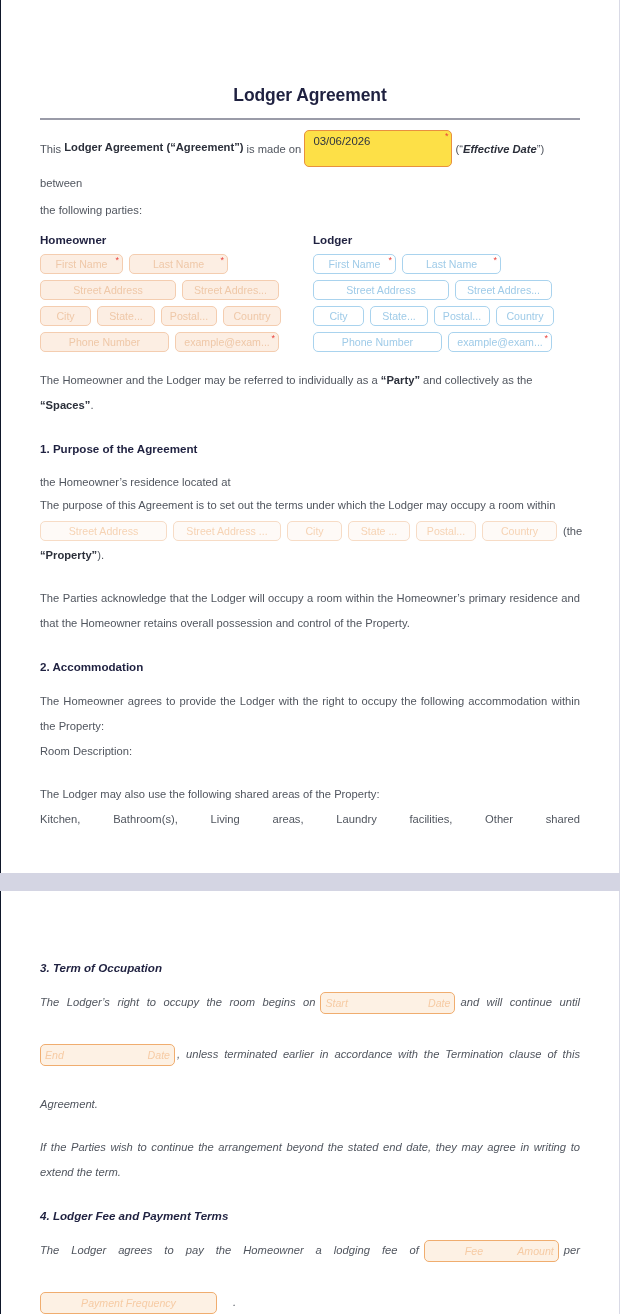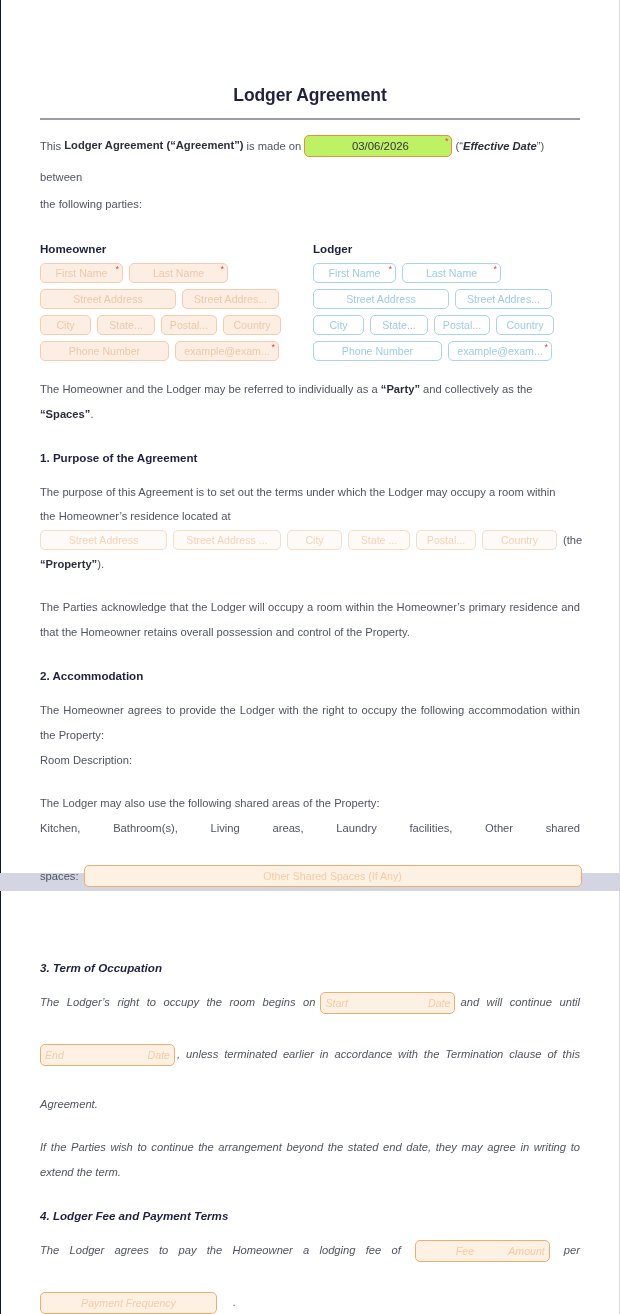--- a/index.html
+++ b/index.html
@@ -124,33 +124,33 @@
   .fld .req {
     color: #e8413c;
     font-size: 9px;
     position: absolute;
     right: 3px;
     top: 0px;
     line-height: 11px;
   }
   .fld.valued {
     border: 1px solid #e8903f;
-    background: #bef264;
+    background: #fde047;
     color: #2f3440;
-    text-align: center;
+    text-align: left;
     padding-left: 8px;
     font-size: 11.4px;
-    height: 22px;
+    height: 37px;
     line-height: 20px;
   }
 
   .row { white-space: nowrap; margin-bottom: 6px; font-size: 0; }
   .row .fld { margin-right: 6px; }
 
-  .party-col-wrap { display: flex; gap: 0; margin-top: 15px; }
+  .party-col-wrap { display: flex; gap: 0; }
   .party-col { width: 270px; }
   .party-col.right { margin-left: 6px; }
   .party-label {
     font-size: 11.6px;
     font-weight: bold;
     color: #1f2140;
     margin-bottom: 7px;
     line-height: 14px;
   }
 
@@ -239,22 +239,22 @@
     <p class="body-text nojust">
       <span class="bi">“Spaces”</span><span>.</span>
     </p>
 
     <div class="spacer-md"></div>
 
     <h2 class="section-head">1. Purpose of the Agreement</h2>
 
     <div class="spacer-sm"></div>
 
+    <p class="body-text nojust" style="line-height:22px;">the Homeowner’s residence located at</p>
     <p class="body-text nojust">The purpose of this Agreement is to set out the terms under which the Lodger may occupy a room within</p>
-    <p class="body-text nojust" style="line-height:22px;">the Homeowner’s residence located at</p>
 
     <div class="row" style="margin-top:3px;margin-bottom:2px;">
       <span class="fld orange-light" style="width:127px;">Street Address</span><span class="fld orange-light" style="width:108px;">Street Address ...</span><span class="fld orange-light" style="width:55px;">City</span><span class="fld orange-light" style="width:62px;">State ...</span><span class="fld orange-light" style="width:60px;">Postal...</span><span class="fld orange-light" style="width:75px;">Country</span><span class="inline-text">(the</span>
     </div>
 
     <p class="body-text nojust">
       <span class="bi">“Property”</span><span>).</span>
     </p>
 
     <div class="spacer-md"></div>
@@ -269,23 +269,20 @@
 
     <p class="body-text">The Homeowner agrees to provide the Lodger with the right to occupy the following accommodation within the Property:</p>
     <p class="body-text nojust">Room Description:</p>
 
     <div class="spacer-md"></div>
 
     <p class="body-text nojust">The Lodger may also use the following shared areas of the Property:</p>
 
     <div class="justify-row">Kitchen, Bathroom(s), Living areas, Laundry facilities, Other shared</div>
 
-    <div style="white-space:nowrap;margin-top:-1px;">
-      <span class="inline-text">spaces:</span><span class="fld orange-strong" style="width:498px;height:22px;line-height:20px;margin-left:5px;">Other Shared Spaces (If Any)</span>
-    </div>
 
     <div class="spacer-lg"></div>
 
     <p class="body-text nojust">Use of shared spaces must be reasonable and respectful of other occupants.</p>
   </div>
 
   <div class="page-gap"></div>
 
   <div class="page page-two">
 
@@ -309,21 +306,21 @@
 
     <p class="body-text">If the Parties wish to continue the arrangement beyond the stated end date, they may agree in writing to extend the term.</p>
 
     <div class="spacer-md"></div>
 
     <h2 class="section-head">4. Lodger Fee and Payment Terms</h2>
 
     <div class="spacer-sm"></div>
 
     <div class="justify-row">
-      <span>The Lodger agrees to pay the Homeowner a lodging fee of</span><span class="fld orange-strong" style="width:135px;height:22px;line-height:20px;margin:0 14px;padding-left:40px;">Fee Amount</span><span>per</span>
+      <span>The Lodger agrees to pay the Homeowner a lodging fee of</span><span class="fld orange-strong" style="width:135px;height:22px;line-height:20px;margin:0 5px;padding-left:40px;">Fee Amount</span><span>per</span>
     </div>
 
     <div style="white-space:nowrap;margin-top:2px;font-size:11.2px;color:#50555e;line-height:25px;">
       <span class="fld orange-strong" style="width:177px;height:22px;line-height:20px;margin-right:16px;">Payment Frequency</span><span>.</span>
     </div>
 
   </div>
 
 </div>
 

